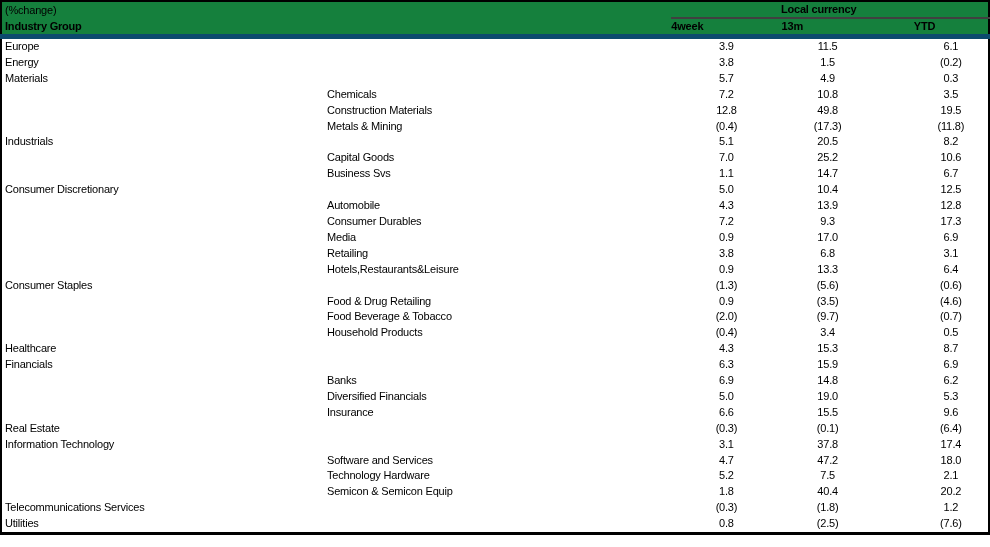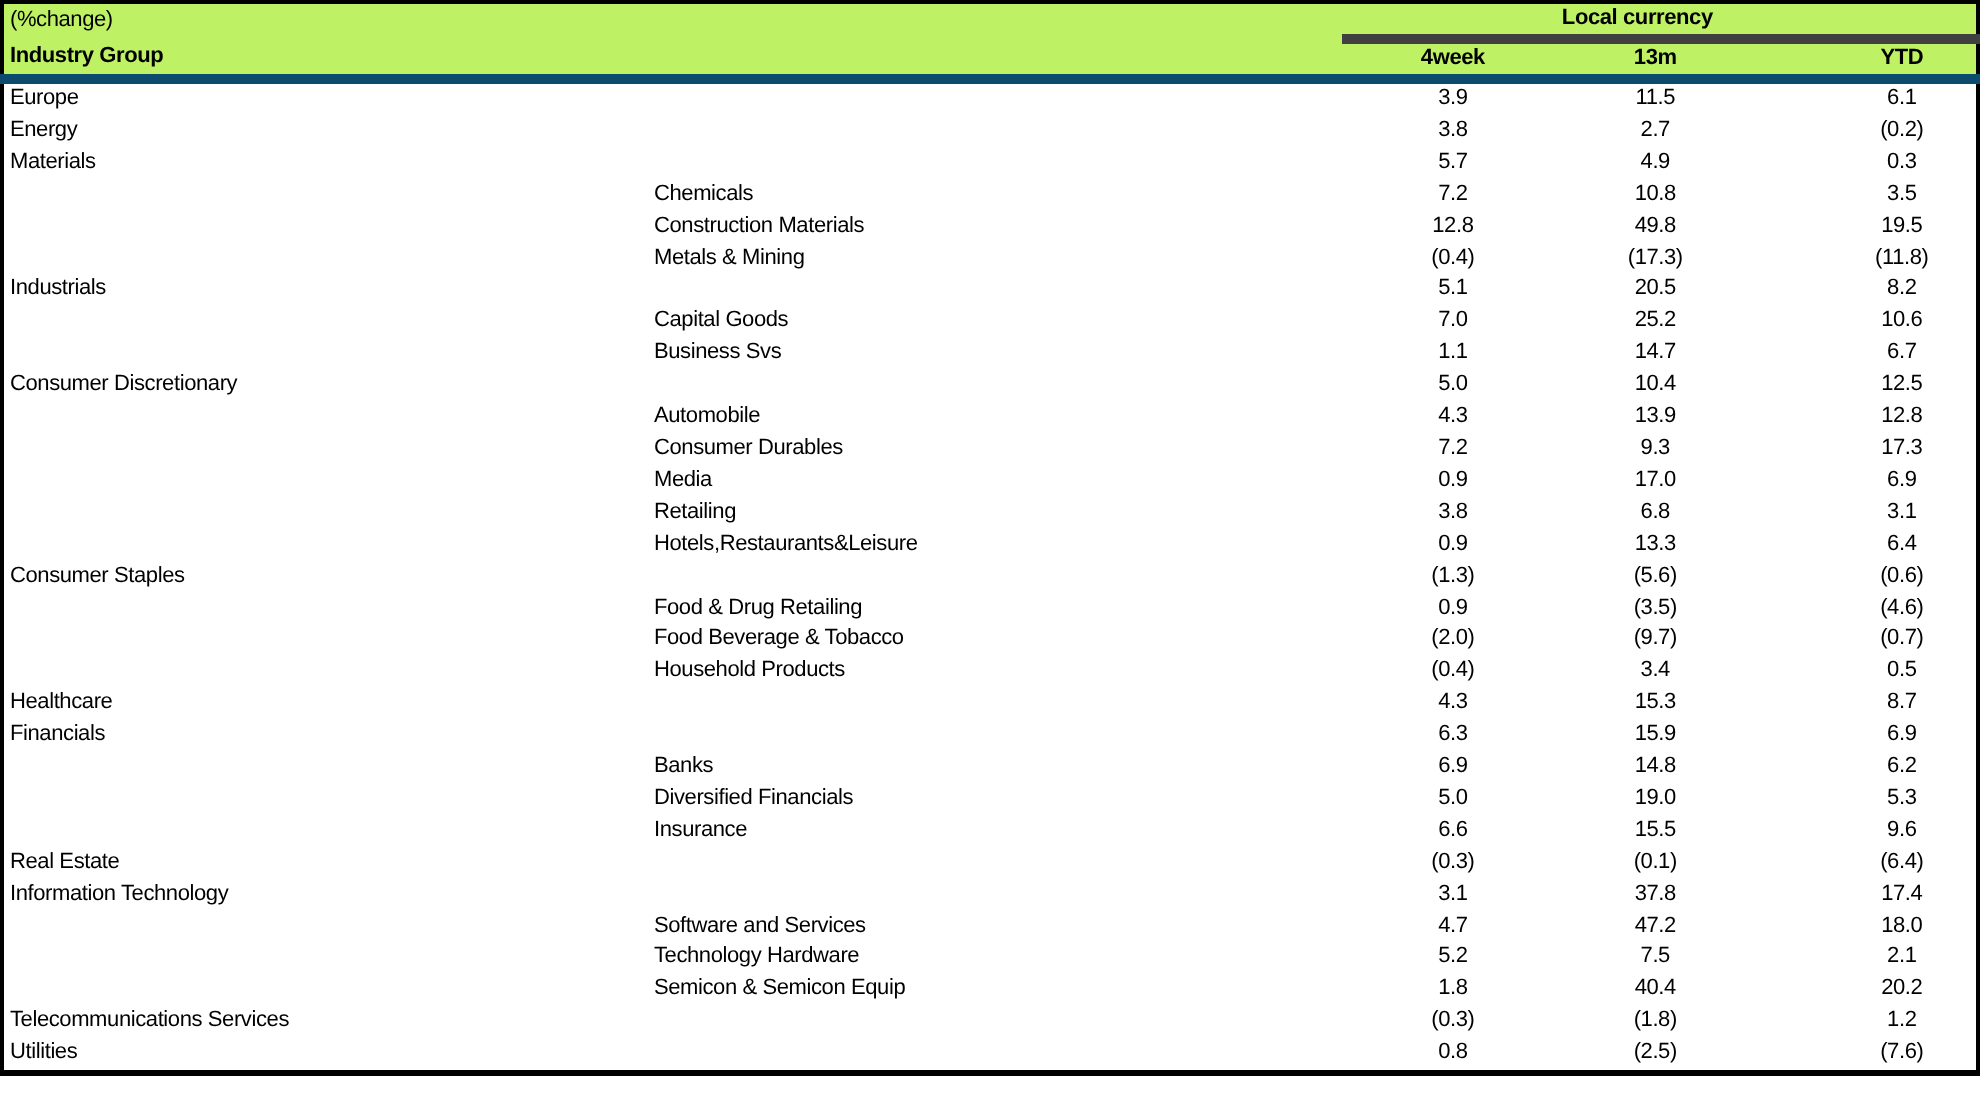--- a/index.html
+++ b/index.html
@@ -24,47 +24,47 @@
     border: 2px solid #000000;
     border-bottom: 3px solid #000000;
   }
   col.c-label  { width: 669px; }
   col.c-w1     { width: 110px; }
   col.c-w2     { width: 92px;  }
   col.c-sp     { width: 40px;  }
   col.c-w3     { width: 75px;  }
 
   thead th {
-    background: #bef264;
+    background: #15803d;
     padding: 0;
     font-weight: bold;
     height: 15px;
     line-height: 15px;
     white-space: nowrap;
     overflow: hidden;
   }
   th.hdr-change {
     font-weight: normal;
     text-align: left;
     padding-left: 3px;
   }
   th.hdr-currency {
     text-align: center;
     padding-right: 22px;
-    border-bottom: 5px solid #404040;
+    border-bottom: 2px solid #404040;
   }
   tr.hdr2 th {
     border-bottom: 5px solid #0c4a6e;
   }
   th.hdr-industry {
     text-align: left;
     padding-left: 3px;
   }
   th.hdr-col {
-    text-align: center;
+    text-align: left;
   }
 
   tbody td {
     padding: 0;
     height: 15.9px;
     line-height: 15.9px;
     white-space: nowrap;
     overflow: hidden;
     vertical-align: middle;
   }
@@ -114,21 +114,21 @@
         <tr class="row-group">
           <td class="label-cell">Europe</td>
           <td class="num-cell">3.9</td>
           <td class="num-cell">11.5</td>
           <td class="spacer-cell"></td>
           <td class="num-cell">6.1</td>
         </tr>
         <tr class="row-group">
           <td class="label-cell">Energy</td>
           <td class="num-cell">3.8</td>
-          <td class="num-cell">2.7</td>
+          <td class="num-cell">1.5</td>
           <td class="spacer-cell"></td>
           <td class="num-cell">(0.2)</td>
         </tr>
         <tr class="row-group">
           <td class="label-cell">Materials</td>
           <td class="num-cell">5.7</td>
           <td class="num-cell">4.9</td>
           <td class="spacer-cell"></td>
           <td class="num-cell">0.3</td>
         </tr>

